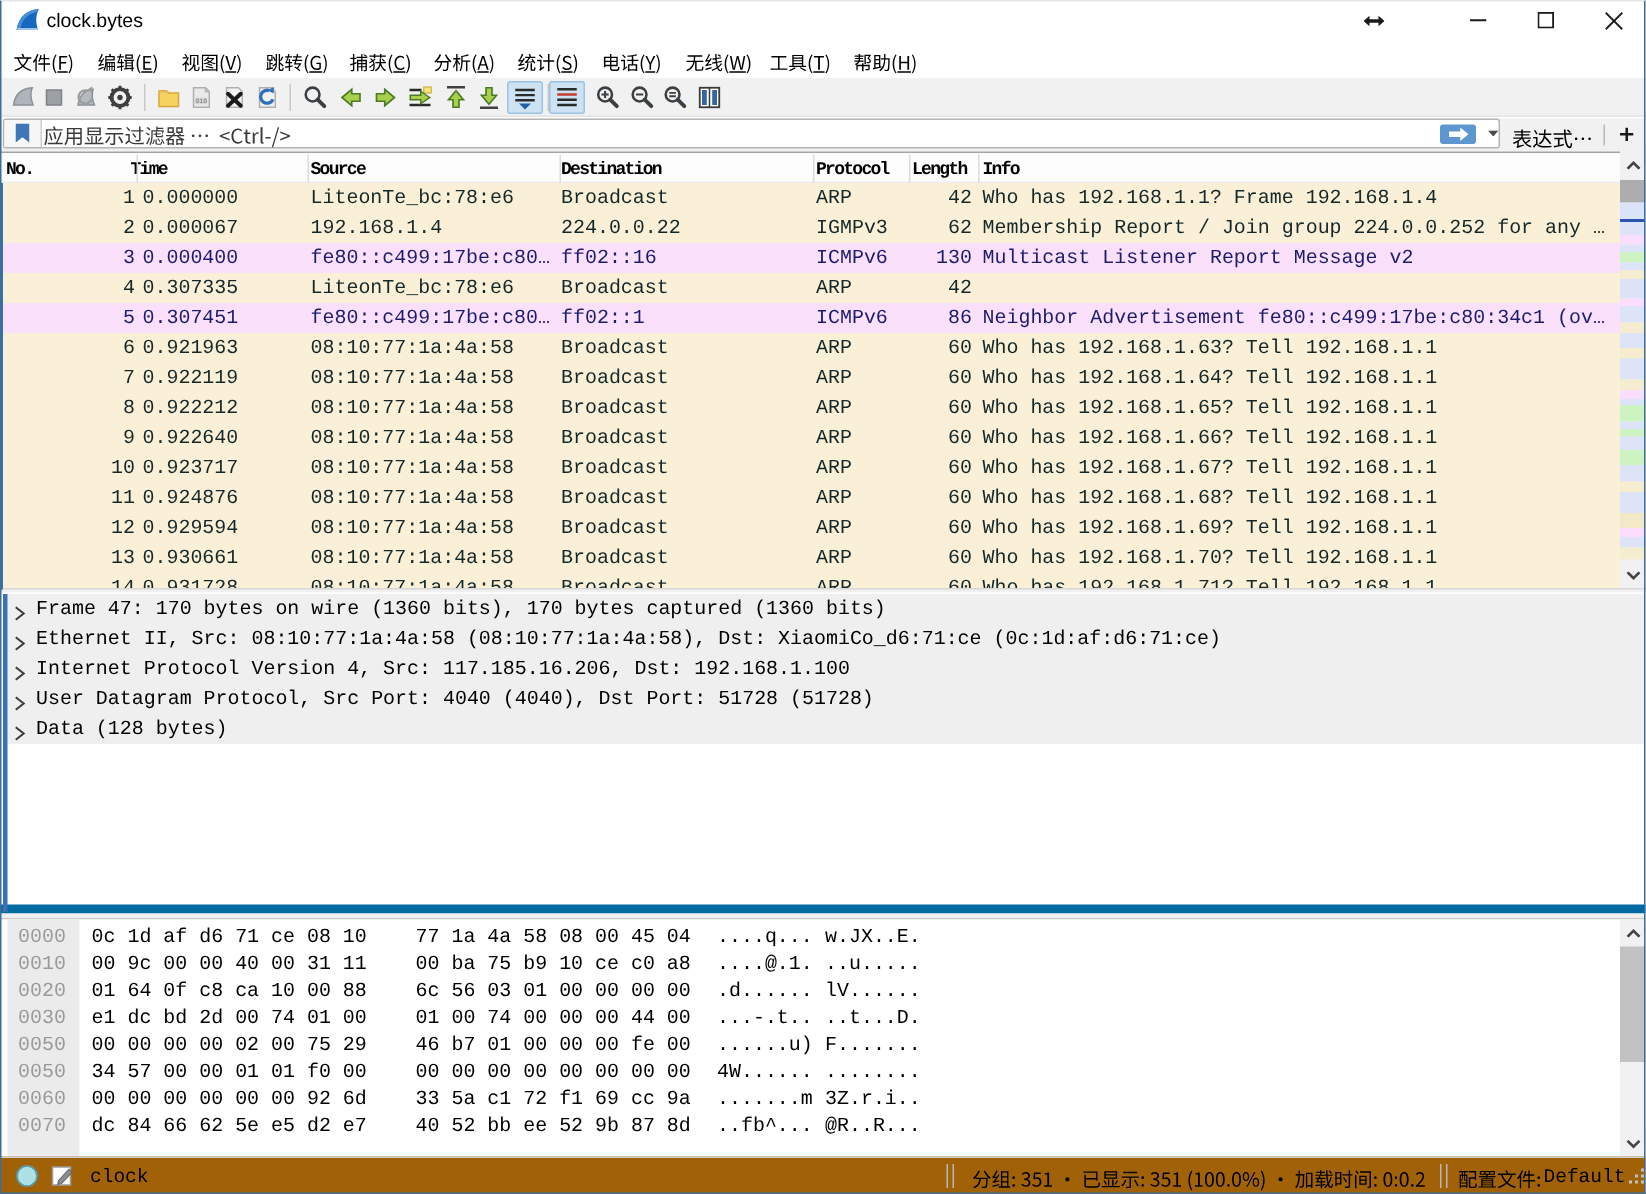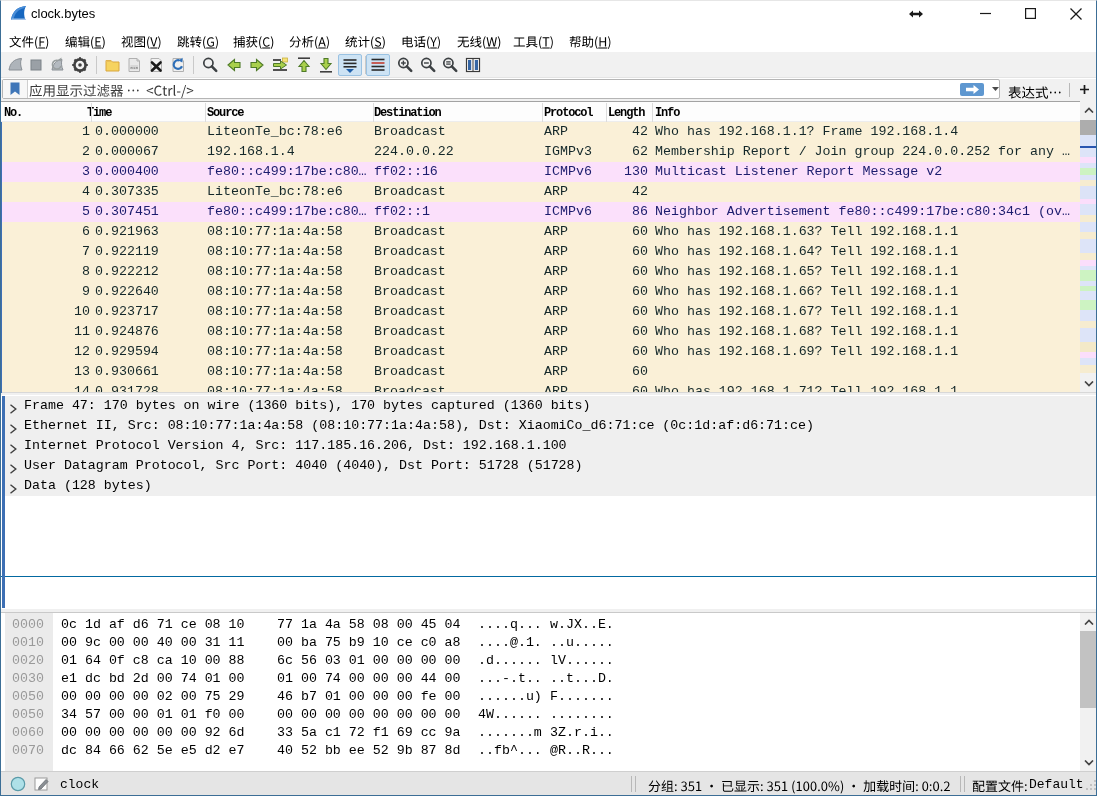--- a/index.html
+++ b/index.html
@@ -32,33 +32,33 @@
 .n  { left:38px; width:52px; text-align:right; }
 .t1 { left:95px; } .s1 { left:207px; } .d1 { left:374px; } .p1 { left:544px; }
 .l1 { left:592px; width:56px; text-align:right; } .i1 { left:655px; }
 #pblue { position:absolute; left:0; top:21px; width:2px; height:271px; background:#3d6fb4; z-index:5; }
 
 .sbar { position:absolute; width:17px; background:#f1f1f1; }
 .sarrow { position:absolute; left:0; width:17px; height:17px; display:flex; align-items:center; justify-content:center; background:#f1f1f1; }
 
 #split1 { position:absolute; left:0; top:392px; width:100%; height:3px; background:#f0f0f0; border-top:1px solid #d8d8d8; }
 
-#dets { position:absolute; left:0; top:395px; width:1097px; height:182px; background:#fff; border-bottom:1px solid #0369a1; }
+#dets { position:absolute; left:0; top:395px; width:1097px; height:214px; background:#fff; border-bottom:6px solid #0369a1; }
 #dblue { position:absolute; left:2px; top:1px; width:3px; height:212px; background:#3d6fb4; }
 .drow { position:relative; margin-left:5px; width:1091px; height:20px; background:#efefef; font-family:"Liberation Mono",monospace; font-size:13.3px; line-height:20px; color:#000; white-space:pre; padding-left:19px; }
 .drow .chev { position:absolute; left:4px; top:5px; }
 #dets .pad { height:1px; }
 
 #hexp { position:absolute; left:0; top:613px; width:1097px; height:158px; background:#fff; }
 #hoffbg { position:absolute; left:5px; top:0; width:48px; height:158px; background:#ebebeb; }
 .hrow { position:relative; width:1080px; height:18px; font-family:"Liberation Mono",monospace; font-size:13.3px; line-height:18px; white-space:pre; color:#000; }
 .hrow span { position:absolute; top:0; }
 .hoff { left:12px; color:#9a9a9a; }
 
-#sbar { position:absolute; left:0; top:771px; width:100%; height:25px; background:#e5e5e5; border-top:1px solid #cfcfcf; }
+#sbar { position:absolute; left:0; top:771px; width:100%; height:25px; background:#a16207; border-top:1px solid #cfcfcf; }
 .ssep { position:absolute; top:4px; width:1px; height:16px; background:#b8b8b8; }
 </style></head>
 <body>
 <div id="win"></div>
 <div id="title">
   <div class="logo"><svg width="17" height="17" viewBox="0 0 17 17">
         <path d="M1 15 C2.5 6 8 1.5 16 1 C13.5 5.5 13.8 10.5 15.5 15 Z" fill="#1667c0"></path>
         <path d="M1 15 C2.5 6 8 1.5 16 1 L14 3.2 C8 4.5 4.5 8.5 3.4 15 Z" fill="#4a8ed8"></path>
         <path d="M1 15 L15.5 15 L15.2 13.6 L2 13.6 Z" fill="#9fc1e8"></path>
       </svg></div>
@@ -377,21 +377,21 @@
       <div class="prow p"><span class="c n">3</span><span class="c t1">0.000400</span><span class="c s1">fe80::c499:17be:c80…</span><span class="c d1">ff02::16</span><span class="c p1">ICMPv6</span><span class="c l1">130</span><span class="c i1">Multicast Listener Report Message v2</span></div>
       <div class="prow t"><span class="c n">4</span><span class="c t1">0.307335</span><span class="c s1">LiteonTe_bc:78:e6</span><span class="c d1">Broadcast</span><span class="c p1">ARP</span><span class="c l1">42</span></div>
       <div class="prow p"><span class="c n">5</span><span class="c t1">0.307451</span><span class="c s1">fe80::c499:17be:c80…</span><span class="c d1">ff02::1</span><span class="c p1">ICMPv6</span><span class="c l1">86</span><span class="c i1">Neighbor Advertisement fe80::c499:17be:c80:34c1 (ov…</span></div>
       <div class="prow t"><span class="c n">6</span><span class="c t1">0.921963</span><span class="c s1">08:10:77:1a:4a:58</span><span class="c d1">Broadcast</span><span class="c p1">ARP</span><span class="c l1">60</span><span class="c i1">Who has 192.168.1.63? Tell 192.168.1.1</span></div>
       <div class="prow t"><span class="c n">7</span><span class="c t1">0.922119</span><span class="c s1">08:10:77:1a:4a:58</span><span class="c d1">Broadcast</span><span class="c p1">ARP</span><span class="c l1">60</span><span class="c i1">Who has 192.168.1.64? Tell 192.168.1.1</span></div>
       <div class="prow t"><span class="c n">8</span><span class="c t1">0.922212</span><span class="c s1">08:10:77:1a:4a:58</span><span class="c d1">Broadcast</span><span class="c p1">ARP</span><span class="c l1">60</span><span class="c i1">Who has 192.168.1.65? Tell 192.168.1.1</span></div>
       <div class="prow t"><span class="c n">9</span><span class="c t1">0.922640</span><span class="c s1">08:10:77:1a:4a:58</span><span class="c d1">Broadcast</span><span class="c p1">ARP</span><span class="c l1">60</span><span class="c i1">Who has 192.168.1.66? Tell 192.168.1.1</span></div>
       <div class="prow t"><span class="c n">10</span><span class="c t1">0.923717</span><span class="c s1">08:10:77:1a:4a:58</span><span class="c d1">Broadcast</span><span class="c p1">ARP</span><span class="c l1">60</span><span class="c i1">Who has 192.168.1.67? Tell 192.168.1.1</span></div>
       <div class="prow t"><span class="c n">11</span><span class="c t1">0.924876</span><span class="c s1">08:10:77:1a:4a:58</span><span class="c d1">Broadcast</span><span class="c p1">ARP</span><span class="c l1">60</span><span class="c i1">Who has 192.168.1.68? Tell 192.168.1.1</span></div>
       <div class="prow t"><span class="c n">12</span><span class="c t1">0.929594</span><span class="c s1">08:10:77:1a:4a:58</span><span class="c d1">Broadcast</span><span class="c p1">ARP</span><span class="c l1">60</span><span class="c i1">Who has 192.168.1.69? Tell 192.168.1.1</span></div>
-      <div class="prow t"><span class="c n">13</span><span class="c t1">0.930661</span><span class="c s1">08:10:77:1a:4a:58</span><span class="c d1">Broadcast</span><span class="c p1">ARP</span><span class="c l1">60</span></div>
+      <div class="prow t"><span class="c n">13</span><span class="c t1">0.930661</span><span class="c s1">08:10:77:1a:4a:58</span><span class="c d1">Broadcast</span><span class="c p1">ARP</span><span class="c l1">60</span><span class="c i1">Who has 192.168.1.70? Tell 192.168.1.1</span></div>
       <div class="prow t"><span class="c n">14</span><span class="c t1">0.931728</span><span class="c s1">08:10:77:1a:4a:58</span><span class="c d1">Broadcast</span><span class="c p1">ARP</span><span class="c l1">60</span><span class="c i1">Who has 192.168.1.71? Tell 192.168.1.1</span></div>
     </div>
   <div class="sbar" style="left:1080px;top:0;height:291px">
     <div class="sarrow" style="top:0">
         <svg style="display:block" width="10" height="6" viewBox="0 0 10 6">
           <path d="M1 5.5 L5 1.5 L9 5.5" fill="none" stroke="#444" stroke-width="1.7"></path>
         </svg>
       </div>
     <div style="position:absolute;left:0;top:19px;width:17px;height:15px;background:#adadad"></div>
     <div style="position:absolute;left:0;top:34px;width:17px;height:238px;overflow:hidden">

